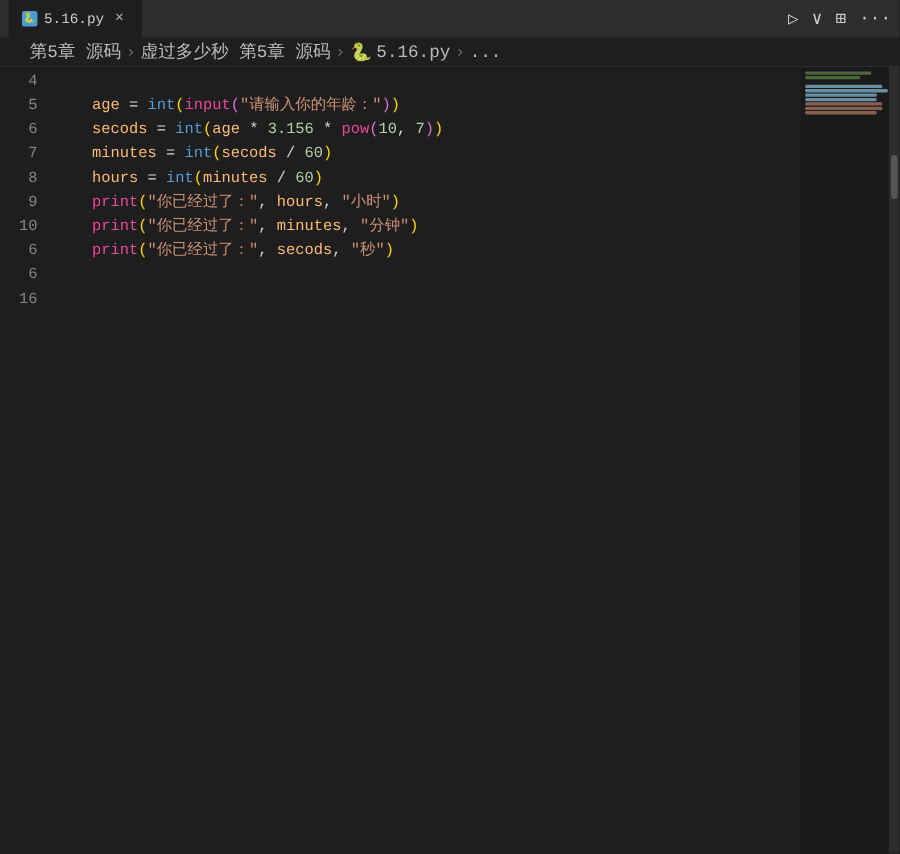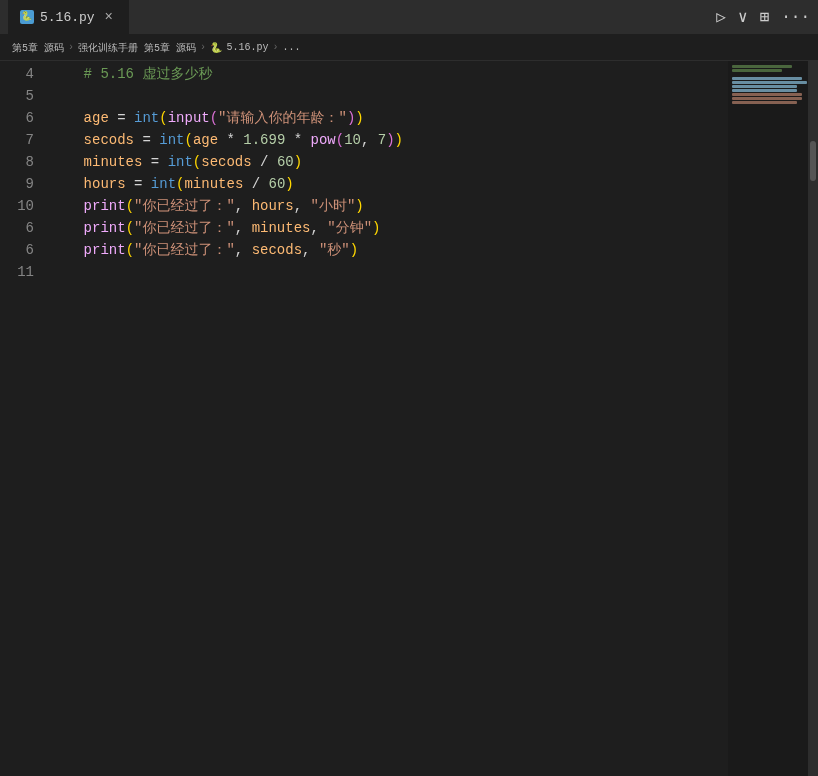--- a/index.html
+++ b/index.html
@@ -64,23 +64,23 @@
       font-size: 16px;
     }
     .title-bar-right span {
       cursor: pointer;
     }
 
     
     .breadcrumb {
       display: flex;
       align-items: center;
-      padding: 4px 12px;
+      padding: 4px 27px;
       background: #1e1e1e;
-      font-size: 10px;
+      font-size: 16px;
       color: #bbb;
       gap: 4px;
       height: 26px;
       border-bottom: 1px solid #2d2d2d;
     }
     .breadcrumb-sep {
       color: #666;
     }
     .breadcrumb-icon {
       color: #4b9cd3;
@@ -156,21 +156,21 @@
     }
     .minimap-line {
       height: 3px;
       margin-bottom: 1px;
       border-radius: 1px;
       opacity: 0.6;
     }
 
     
     .kw { color: #569cd6; }       
-    .fn { color: #f0abfc; }       
+    .fn { color: #ec4899; }       
     .str { color: #ce9178; }      
     .var { color: #fdba74; }      
     .num { color: #b5cea8; }      
     .op { color: #d4d4d4; }       
     .comment { color: #6a9955; }  
     .paren { color: #ffd700; }    
     .bracket2 { color: #da70d6; } 
   </style>
 </head>
 <body>
@@ -187,49 +187,46 @@
     <span>▷</span>
     <span>∨</span>
     <span>⊞</span>
     <span>···</span>
   </div>
 </div>
 
 <div class="breadcrumb">
   <span>第5章 源码</span>
   <span class="breadcrumb-sep">›</span>
-  <span>强化训练手册 第5章 源码</span>
+  <span>虚过多少秒 第5章 源码</span>
   <span class="breadcrumb-sep">›</span>
   <span class="breadcrumb-icon">🐍</span>
   <span>5.16.py</span>
   <span class="breadcrumb-sep">›</span>
   <span>...</span>
 </div>
 
 <div class="editor">
 
   <div class="line-numbers">
     <div>4</div>
     <div>5</div>
     <div>6</div>
     <div>7</div>
     <div>8</div>
     <div>9</div>
     <div>10</div>
     <div>6</div>
     <div>6</div>
-    <div>11</div>
+    <div>16</div>
   </div>
 
   <div class="code-area">
 
 
-    <div class="code-line">
-      <span class="comment">    # 5.16 虚过多少秒</span>
-    </div>
 
     <div class="code-line">&nbsp;</div>
 
     <div class="code-line">
       <span>    </span>
       <span class="var">age</span>
       <span class="op"> = </span>
       <span class="kw">int</span>
       <span class="paren">(</span>
       <span class="fn">input</span>
@@ -240,21 +237,21 @@
     </div>
 
     <div class="code-line">
       <span>    </span>
       <span class="var">secods</span>
       <span class="op"> = </span>
       <span class="kw">int</span>
       <span class="paren">(</span>
       <span class="var">age</span>
       <span class="op"> * </span>
-      <span class="num">1.699</span>
+      <span class="num">3.156</span>
       <span class="op"> * </span>
       <span class="fn">pow</span>
       <span class="bracket2">(</span>
       <span class="num">10</span>
       <span class="op">, </span>
       <span class="num">7</span>
       <span class="bracket2">)</span>
       <span class="paren">)</span>
     </div>
 

